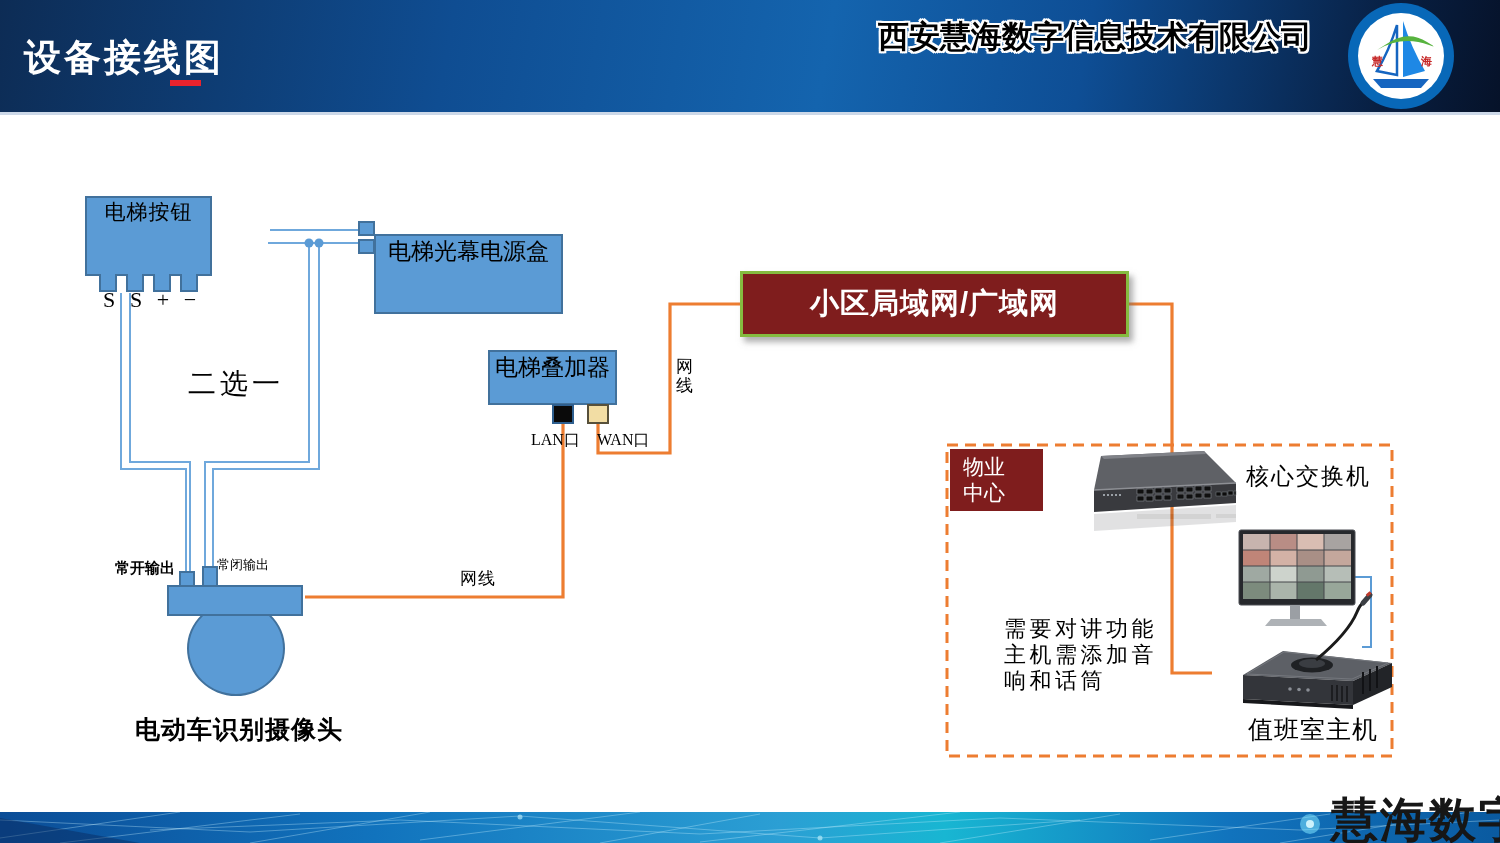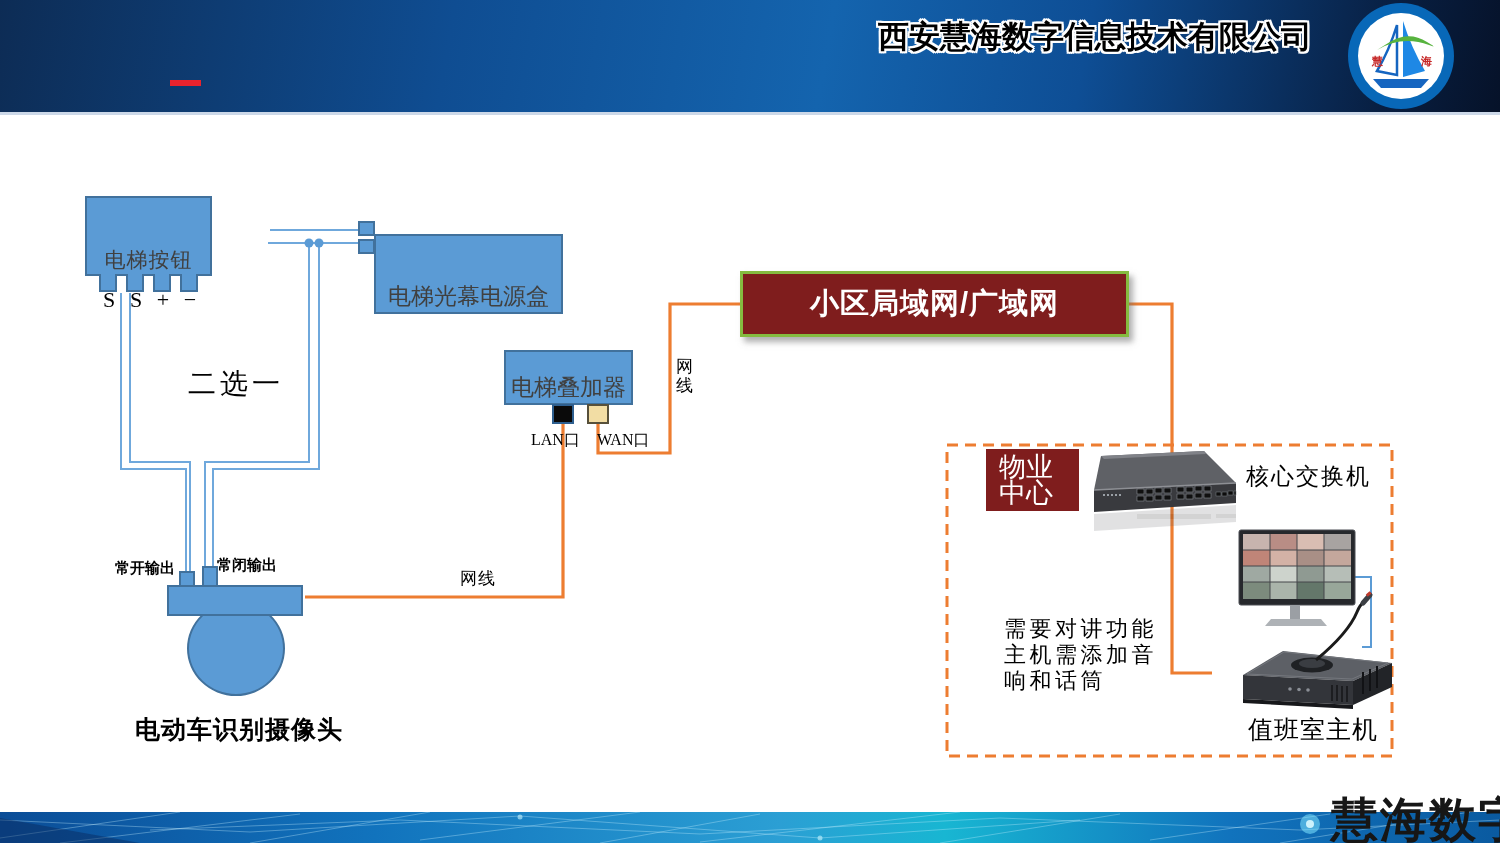--- a/index.html
+++ b/index.html
@@ -28,21 +28,21 @@
     font-family:"Liberation Serif",serif;white-space:nowrap;
   }
   .url{
     position:absolute;left:878px;top:55px;font-size:34px;font-weight:bold;
     letter-spacing:1px;white-space:nowrap;
   }
   .logo{position:absolute;left:1347px;top:1px;}
   
   .bluebox{
     position:absolute;background:#5B9BD5;border:2px solid #41719C;
-    color:#404040;display:flex;align-items:flex-end;justify-content:center;
+    color:#000000;display:flex;align-items:flex-start;justify-content:center;
     box-sizing:border-box;z-index:3;
   }
   .tab{position:absolute;background:#5B9BD5;border:2px solid #41719C;border-top:none;box-sizing:border-box;z-index:3;}
   .lbl{position:absolute;color:#000;z-index:4;white-space:nowrap;}
   .serif{font-family:"Liberation Serif",serif;}
   .accentbox{
     position:absolute;background:#7f1d1d;color:#fff;box-sizing:border-box;z-index:3;
   }
   #svg-layer{position:absolute;left:0;top:0;z-index:1;}
   
@@ -173,20 +173,21 @@
       <ellipse cx="1312" cy="665" rx="21" ry="7.5" fill="#1f2124"></ellipse>
       <ellipse cx="1312" cy="663.5" rx="13" ry="4.5" fill="#3a3d42"></ellipse>
       <path d="M1316,660 C1334,645 1350,629 1357,612 C1359,607 1361,604 1364,602" stroke="#1b1b1b" stroke-width="3" fill="none"></path>
       <line x1="1363" y1="603" x2="1370" y2="595" stroke="#3c3f44" stroke-width="5" stroke-linecap="round"></line>
       <rect x="1366" y="593" width="5" height="3" fill="#c0392b" transform="rotate(-40 1368 594)"></rect>
     </g>
   </g>
 </svg>
 
 <div class="header">
+  <div class="hdr-title">设备接线图</div>
   <div class="red-bar"></div>
   <div class="company outlined">西安慧海数字信息技术有限公司</div>
   <div class="logo">
     <svg width="108" height="110" viewBox="0 0 108 110">
       <circle cx="54" cy="55" r="53" fill="#0868B8"></circle>
       <circle cx="54" cy="55" r="43" fill="#ffffff"></circle>
       <path d="M50,24 L50,74 L30,70 Q42,50 50,24 Z" fill="#ffffff" stroke="#1565C0" stroke-width="2.5"></path>
       <path d="M56,20 L56,76 L78,70 Q64,46 56,20 Z" fill="#1E88E5"></path>
       <path d="M30,49 Q55,34 82,44 Q92,48 80,41 Q60,28 38,44 Z" fill="#57B33E"></path>
       <path d="M26,78 L82,78 L74,87 L34,87 Z" fill="#1565C0"></path>
@@ -209,47 +210,47 @@
 <div class="lbl serif" style="left:181px;top:287px;width:18px;font-size:22px;text-align:center;">−</div>
 
 <div class="bluebox" style="left:374px;top:186px;width:189px;height:80px;font-size:23px;margin-top:48px;">
   <span>电梯光幕电源盒</span>
 </div>
 <div class="tab" style="left:358px;top:221px;width:17px;height:15px;border-top:2px solid #41719C;"></div>
 <div class="tab" style="left:358px;top:239px;width:17px;height:15px;border-top:2px solid #41719C;"></div>
 
 <div class="lbl" style="left:188px;top:365px;font-size:28px;letter-spacing:4px;">二选一</div>
 
-<div class="bluebox" style="left:504px;top:350px;width:129px;height:55px;font-size:23px;">
+<div class="bluebox" style="left:488px;top:350px;width:129px;height:55px;font-size:23px;">
   <span>电梯叠加器</span>
 </div>
 <div style="position:absolute;left:552px;top:404px;width:22px;height:20px;background:#0a0a0a;border:2px solid #2E5F8F;box-sizing:border-box;z-index:3;"></div>
 <div style="position:absolute;left:587px;top:404px;width:22px;height:20px;background:#F2DDA4;border:2px solid #57503a;box-sizing:border-box;z-index:3;"></div>
 <div class="lbl serif" style="left:531px;top:430px;font-size:16px;">LAN口</div>
 <div class="lbl serif" style="left:597px;top:430px;font-size:16px;">WAN口</div>
 
 <div class="accentbox" style="left:740px;top:271px;width:389px;height:66px;border:3px solid #85BB40;
      box-shadow:4px 5px 6px rgba(110,110,110,.55);display:flex;align-items:center;justify-content:center;
      font-size:29px;font-weight:bold;letter-spacing:1px;">
   <span>小区局域网/广域网</span>
 </div>
 
 <div class="lbl" style="left:676px;top:357px;width:20px;font-size:17px;line-height:19px;word-break:break-all;white-space:normal;">网线</div>
 <div class="lbl" style="left:460px;top:567px;font-size:17px;letter-spacing:1px;">网线</div>
 
 <div class="lbl" style="left:115px;top:559px;font-size:15px;font-weight:bold;">常开输出</div>
-<div class="lbl" style="left:217px;top:556px;font-size:15px;font-weight:bold;">常闭输出</div>
+<div class="lbl" style="left:217px;top:556px;font-size:13px;font-weight:normal;">常闭输出</div>
 <div class="tab" style="left:179px;top:571px;width:16px;height:16px;border-top:2px solid #41719C;z-index:2;"></div>
 <div class="tab" style="left:202px;top:566px;width:16px;height:21px;border-top:2px solid #41719C;z-index:2;"></div>
 <div class="bluebox" style="left:167px;top:585px;width:136px;height:31px;"></div>
 <div class="bluebox" style="left:187px;top:601px;width:98px;height:95px;border-radius:50%;z-index:2;"></div>
 <div class="lbl" style="left:135px;top:713px;font-size:25px;font-weight:bold;letter-spacing:1px;">电动车识别摄像头</div>
 
 <div class="accentbox" style="left:950px;top:449px;width:93px;height:62px;display:flex;flex-direction:column;
-     justify-content:center;padding-left:13px;font-size:27px;line-height:26px;margin-left:36px;">
+     justify-content:center;padding-left:13px;font-size:21px;line-height:26px;">
   <div>物业</div>
   <div>中心</div>
 </div>
 
 <div class="lbl" style="left:1246px;top:461px;font-size:23px;letter-spacing:2px;">核心交换机</div>
 
 <div class="lbl" style="left:1004px;top:616px;font-size:22px;line-height:26px;letter-spacing:3.5px;white-space:normal;">
   <div>需要对讲功能</div>
   <div>主机需添加音</div>
   <div>响和话筒</div>

